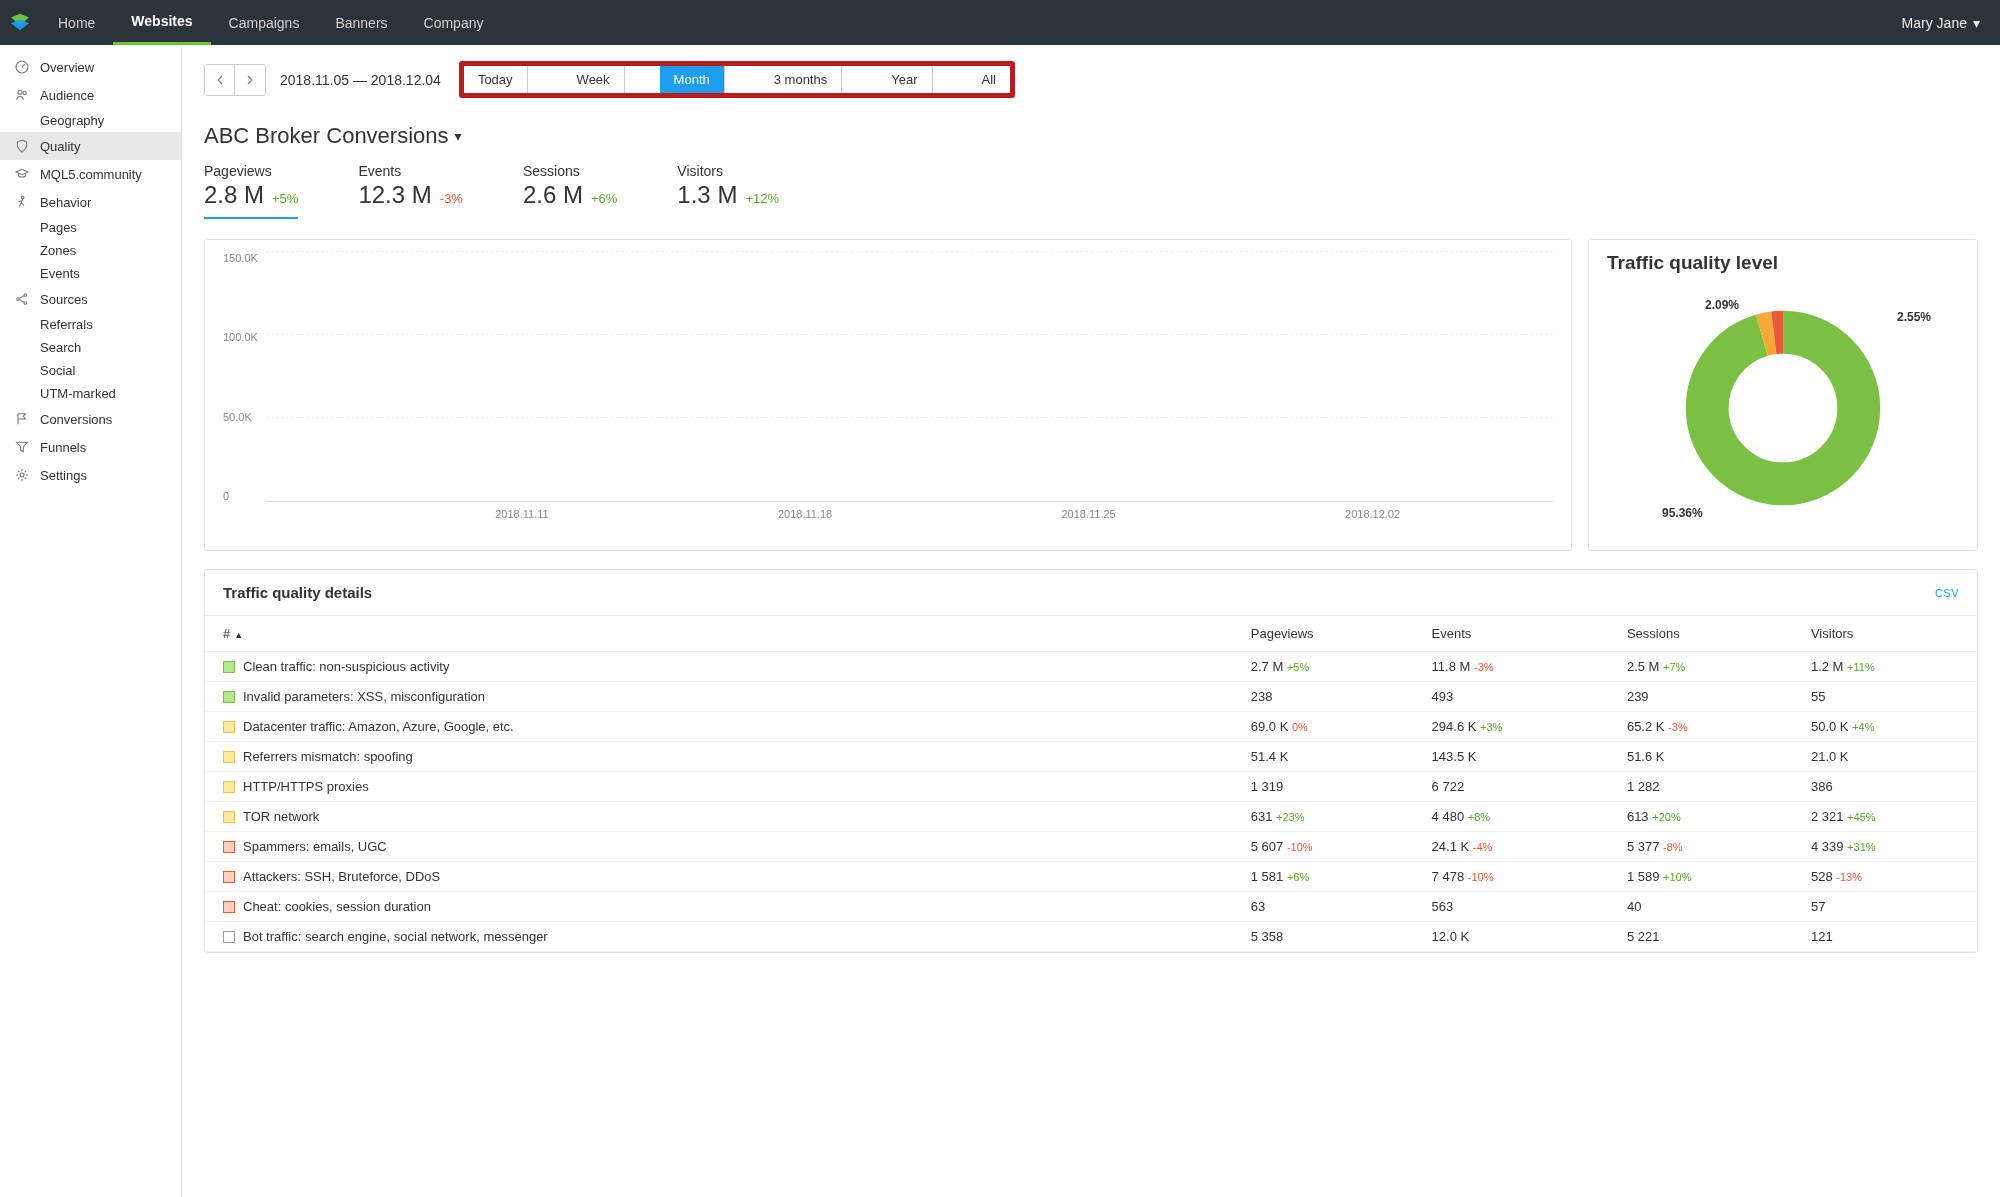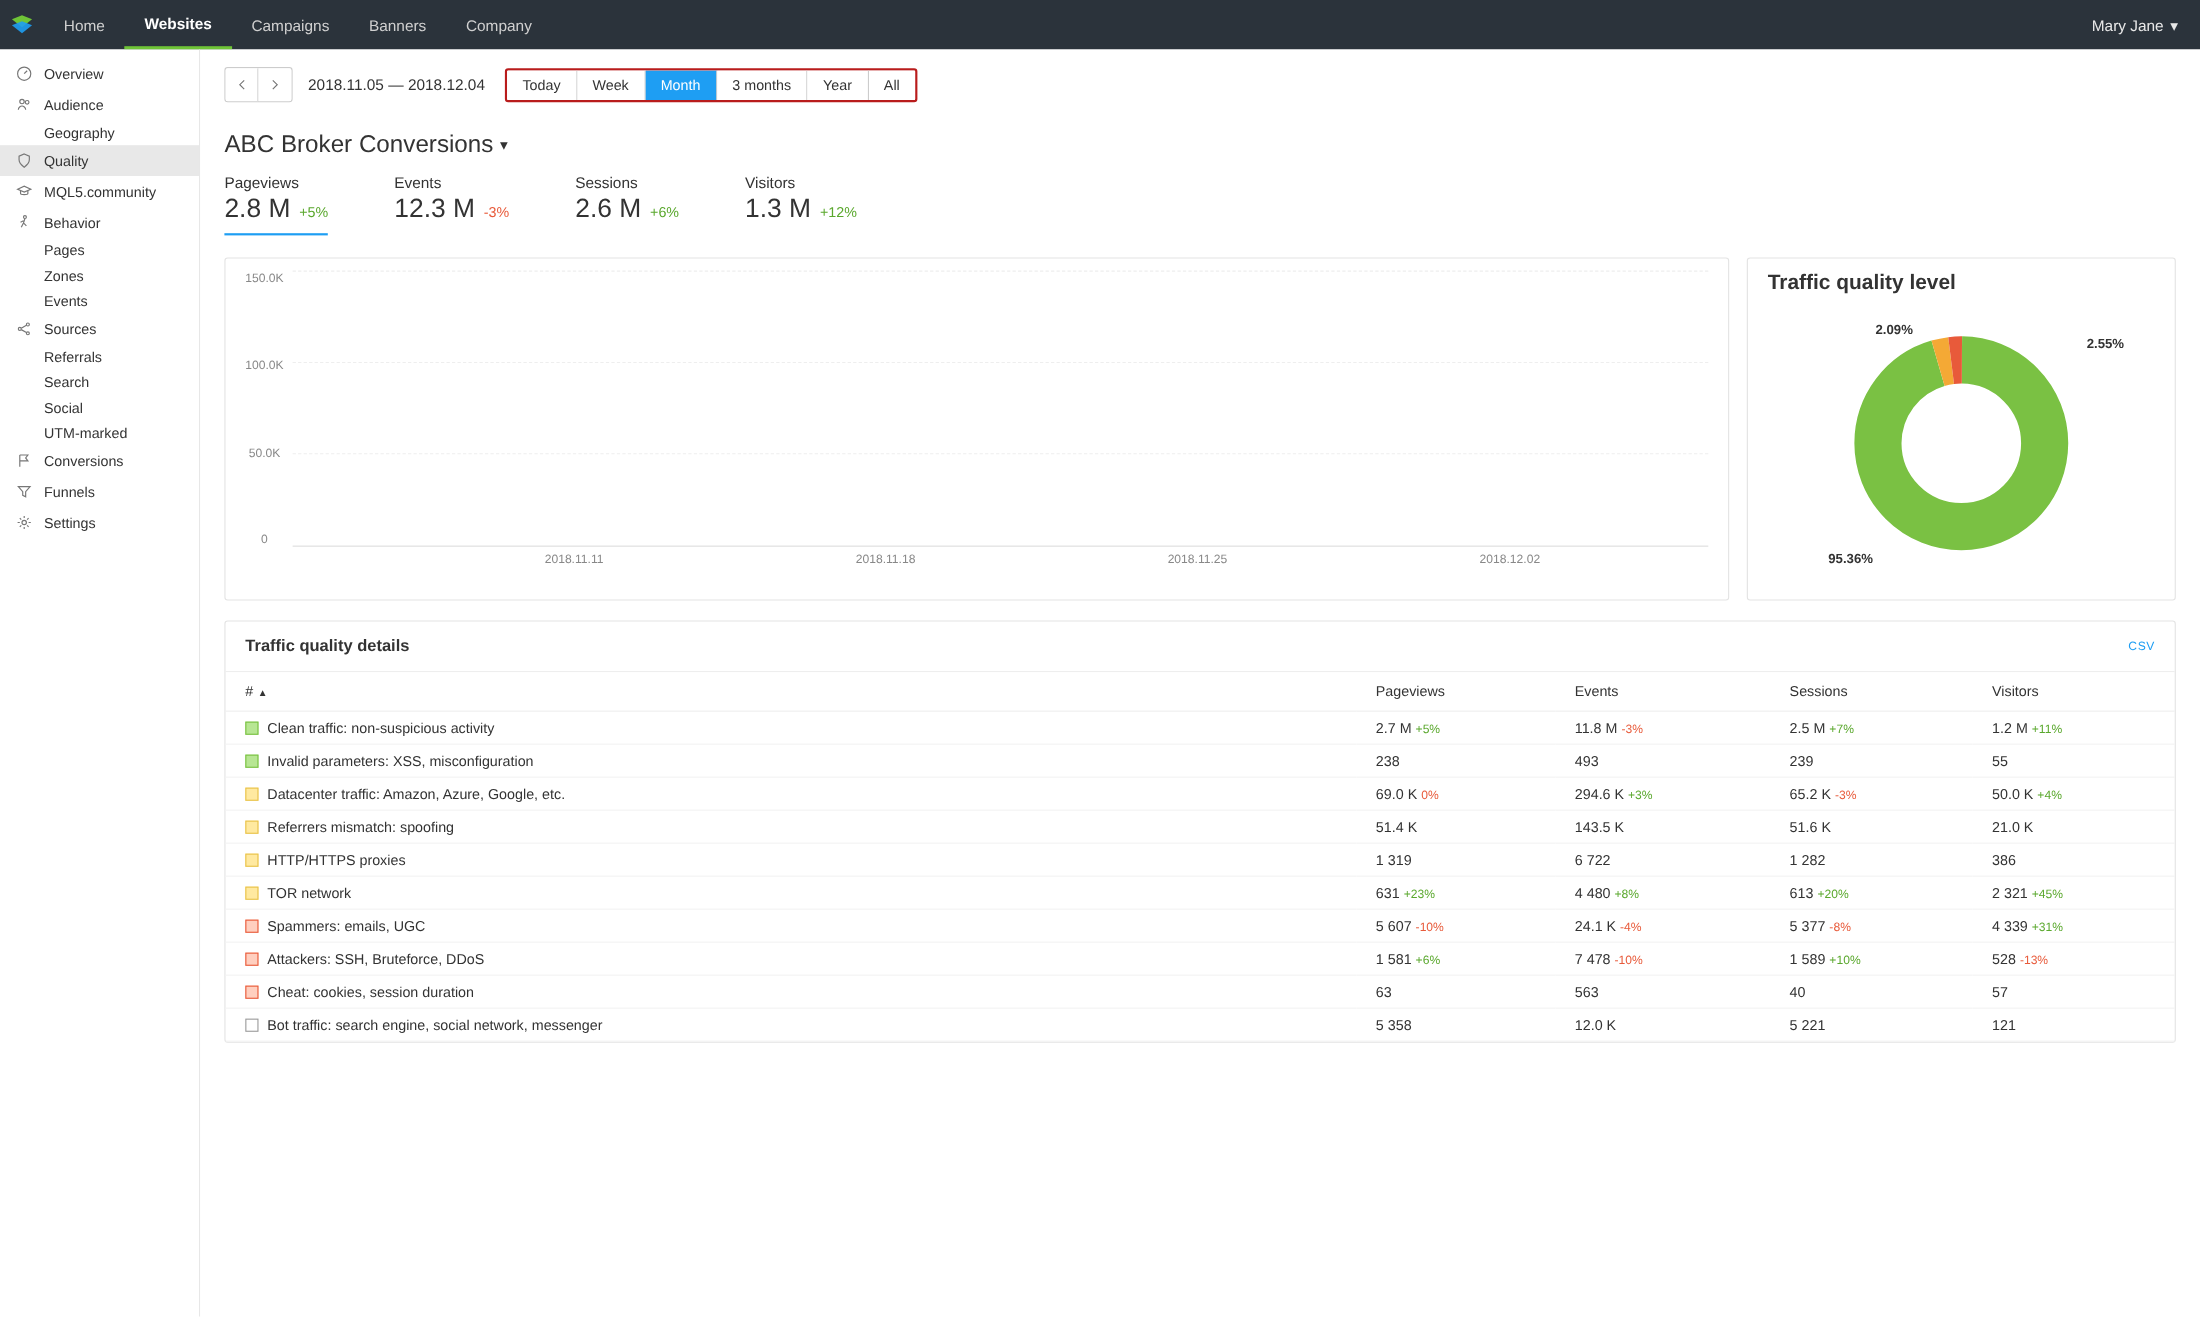--- a/index.html
+++ b/index.html
@@ -18,21 +18,21 @@
 .side-item.active { background: #e8e8e8; }
 .side-item .icon { width: 16px; height: 16px; display: flex; align-items: center; justify-content: center; }
 .side-sub { padding: 4px 14px 4px 40px; font-size: 13px; cursor: pointer; color: #333; }
 
 .main { flex: 1; padding: 16px 22px; background: #fff; }
 .date-bar { display: flex; align-items: center; gap: 10px; margin-bottom: 25px; }
 .pager { display: flex; border: 1px solid #ccc; border-radius: 3px; overflow: hidden; }
 .pager button { width: 30px; height: 30px; background: #fff; border: none; border-right: 1px solid #ccc; cursor: pointer; display:flex; align-items:center; justify-content:center; }
 .pager button:last-child { border-right: none; }
 .date-range { font-size: 14px; color: #333; margin: 0 8px 0 4px; }
-.period-tabs { display: flex; border: 2px solid #b91c1c; border-radius: 3px; overflow: hidden; }
+.period-tabs { display: flex; border: 5px solid #b91c1c; border-radius: 3px; overflow: hidden; gap: 35px; }
 .period-tab { padding: 6px 14px; background: #fff; border: none; border-right: 1px solid #ccc; cursor: pointer; font-size: 13px; color: #333; }
 .period-tab:last-child { border-right: none; }
 .period-tab.active { background: #1e9ef3; color: #fff; }
 
 .page-title { font-size: 22px; font-weight: 400; margin-bottom: 14px; display: flex; align-items: center; gap: 6px; }
 .kpi-row { display: flex; gap: 60px; margin-bottom: 20px; }
 .kpi { display: flex; flex-direction: column; }
 .kpi-label { font-size: 14px; color: #333; margin-bottom: 2px; }
 .kpi-val { font-size: 24px; font-weight: 400; display: flex; align-items: baseline; gap: 8px; }
 .delta { font-size: 13px; }
@@ -40,21 +40,21 @@
 .delta.neg { color: #e85a3a; }
 .kpi.active { border-bottom: 2px solid #1e9ef3; padding-bottom: 8px; }
 
 .panels { display: flex; gap: 16px; margin-bottom: 18px; }
 .panel { border: 1px solid #e3e3e3; border-radius: 3px; padding: 12px 18px; }
 .panel.chart { flex: 1; }
 .panel.donut { width: 390px; }
 .panel-title { font-size: 19px; font-weight: 600; margin-bottom: 4px; }
 
 .barchart-wrap { display: flex; }
-.y-axis { display: flex; flex-direction: column; justify-content: space-between; height: 250px; padding-right: 8px; font-size: 11px; color: #888; text-align: center; gap: 48px; }
+.y-axis { display: flex; flex-direction: column; justify-content: space-between; height: 250px; padding-right: 8px; font-size: 11px; color: #888; text-align: left; gap: 48px; }
 .bars-area { flex: 1; }
 .bars { display: flex; align-items: flex-end; height: 250px; gap: 5px; border-bottom: 1px solid #ddd; position: relative; }
 .bars .grid-line { position: absolute; left: 0; right: 0; height: 0; border-top: 1px dashed #eee; }
 .bar-col { flex: 1; display: flex; flex-direction: column; justify-content: flex-end; z-index: 1; }
 .bar-seg { width: 100%; }
 .bar-seg.green { background: #7ac143; }
 .bar-seg.orange { background: #f4a935; }
 .bar-seg.red { background: #e85a3a; }
 .x-labels { display: flex; margin-top: 6px; font-size: 11px; color: #888; }
 .x-labels span { flex: 1; text-align: center; }

